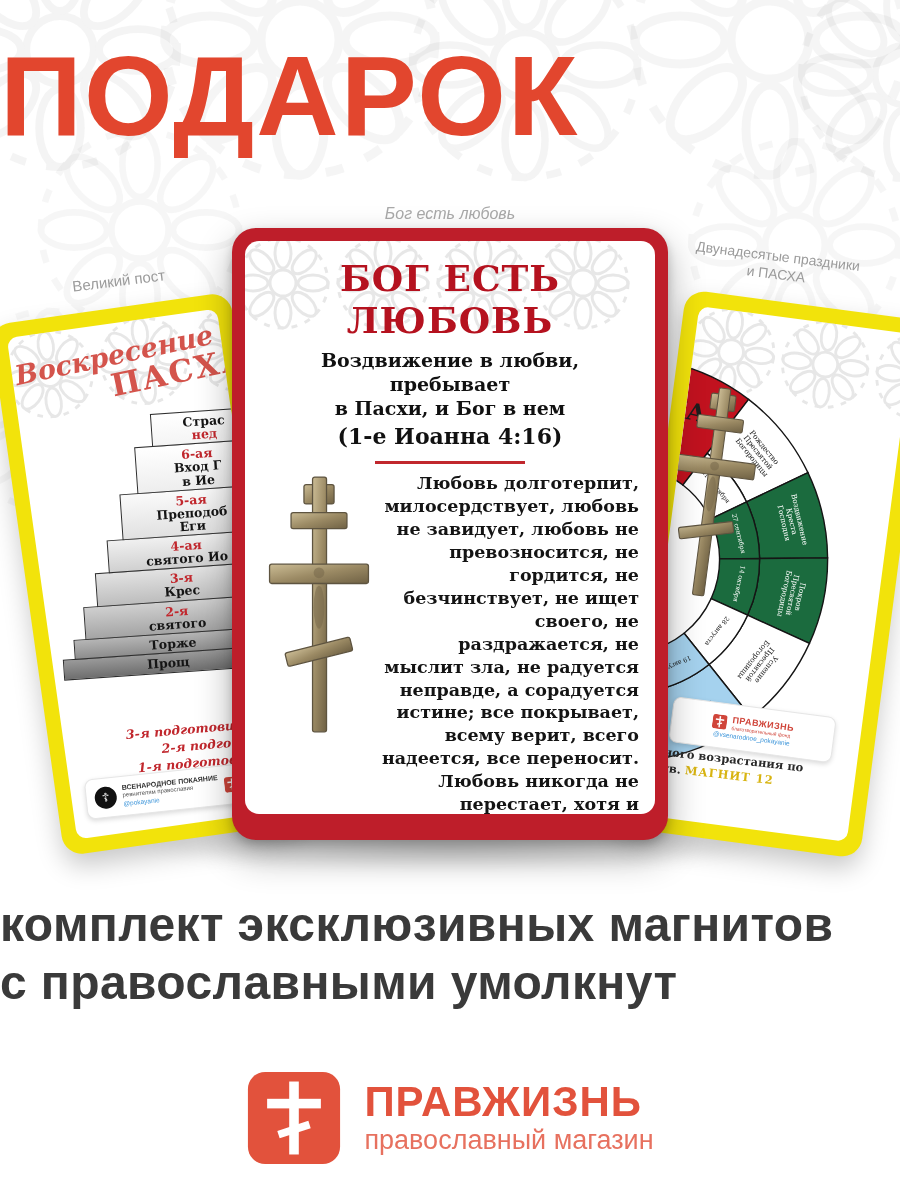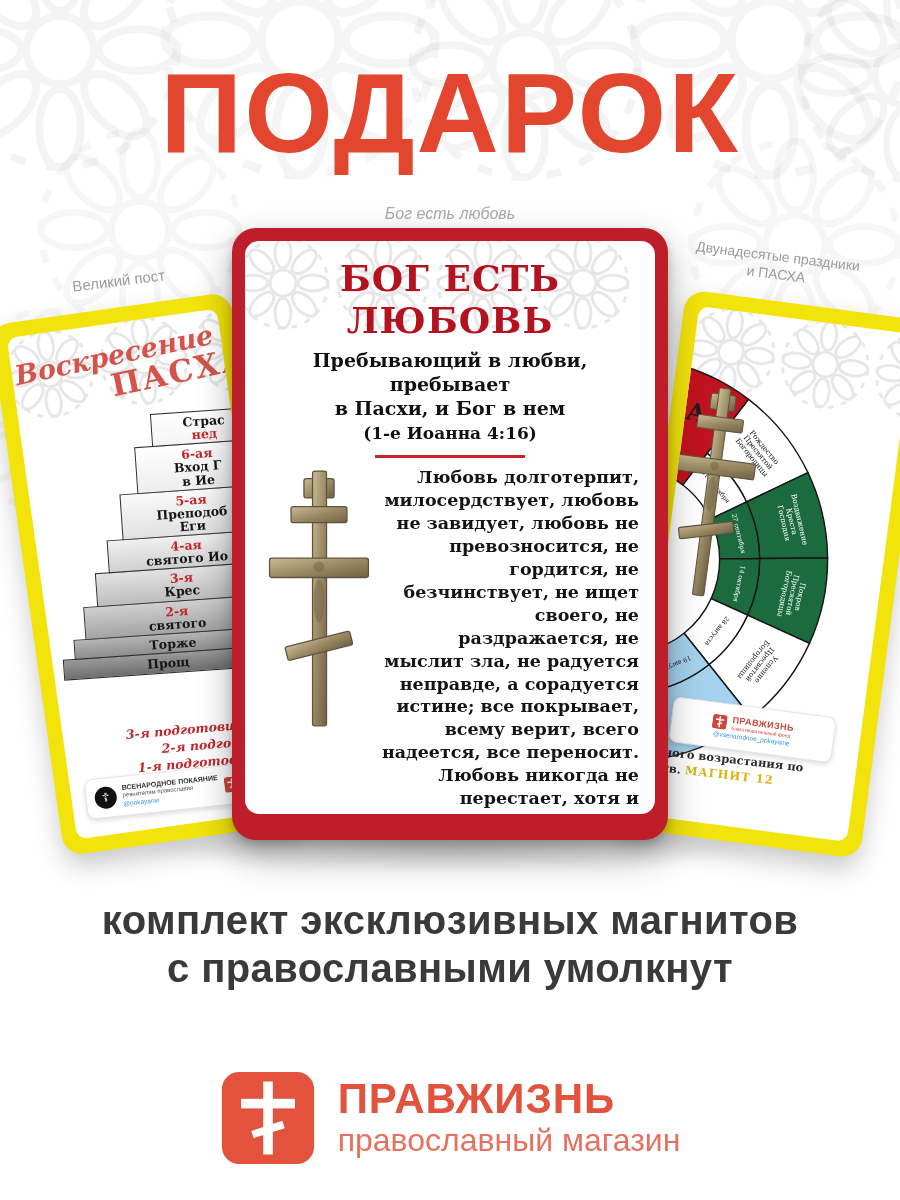--- a/index.html
+++ b/index.html
@@ -4,21 +4,21 @@
 <style>
   html,body{margin:0;padding:0;background:#fff;}
   .canvas{position:relative;width:900px;height:1200px;overflow:hidden;background:#fff;
           font-family:"Liberation Sans",sans-serif;}
   .church{font-family:"DejaVu Serif",serif;}
 
   
   .orn{position:absolute;color:#8a8a8a;pointer-events:none;}
 
   
-  .main-title{position:absolute;top:56px;left:0;width:100%;text-align:center;
+  .main-title{position:absolute;top:39px;left:0;width:100%;
     font-size:114px;font-weight:900;letter-spacing:2px;color:#e2462e;line-height:1;}
   .caption{position:absolute;top:205px;left:0;width:100%;text-align:center;
     font-style:italic;color:#a9a9a9;font-size:16px;}
 
   
   .label-left{position:absolute;left:72px;top:272px;transform:rotate(-7deg);
     color:#9b9b9b;font-size:15px;}
   .label-right{position:absolute;left:672px;top:248px;width:210px;transform:rotate(7deg);
     color:#9b9b9b;font-size:14px;text-align:center;line-height:1.25;}
 
@@ -83,34 +83,34 @@
     border-radius:24px;padding:13px 13px 26px;box-sizing:border-box;z-index:3;
     box-shadow:0 16px 36px rgba(0,0,0,.32),0 4px 10px rgba(0,0,0,.18);}
   .cc-inner{position:relative;background:#fff;border-radius:14px;width:100%;height:100%;
     overflow:hidden;padding:12px 16px 8px;box-sizing:border-box;}
   .cc-band{position:absolute;top:-8px;left:-12px;right:-12px;height:100px;opacity:.55;
     color:#d4d4d4;white-space:nowrap;overflow:hidden;}
   .cc-title{position:relative;text-align:center;font-size:36px;font-weight:bold;color:#b5121f;
     letter-spacing:1px;margin-top:4px;}
   .cc-verse{position:relative;text-align:center;font-size:19px;font-weight:bold;color:#111;
     line-height:1.25;margin-top:8px;}
-  .cc-ref{position:relative;text-align:center;font-size:17px;font-weight:bold;color:#111;margin-top:3px;}
+  .cc-ref{position:relative;text-align:center;font-size:22px;font-weight:bold;color:#111;margin-top:3px;}
   .cc-rule{width:150px;height:3px;background:#c1272d;margin:12px auto 8px;}
   .cc-row{display:flex;gap:4px;align-items:flex-start;}
   .cc-cross{flex:none;width:116px;height:258px;margin-top:4px;}
   .cc-passage{flex:1;text-align:right;font-size:17.5px;font-weight:600;color:#141414;line-height:1.31;}
 
   
-  .heading{position:absolute;top:896px;left:0;width:100%;text-align:center;font-weight:bold;
-    color:#3a3a3a;font-size:40px;line-height:1.2;letter-spacing:.4px;}
+  .heading{position:absolute;top:896px;left:0;width:100%;text-align:left;font-weight:bold;
+    color:#3a3a3a;font-size:48px;line-height:1.2;letter-spacing:.4px;}
   .brand{position:absolute;top:1070px;left:0;width:100%;display:flex;justify-content:center;
     align-items:center;gap:22px;}
   .brand-icon{width:96px;height:96px;color:#e2523c;}
   .brand-name{font-size:42px;font-weight:bold;color:#e2523c;letter-spacing:1px;line-height:1.05;}
-  .brand-tag{font-size:32px;color:#e2523c;opacity:.82;}
+  .brand-tag{font-size:27px;color:#e2523c;opacity:.82;}
 </style>
 </head>
 <body>
 
 <div class="canvas">
 
   <svg width="0" height="0" style="position:absolute">
     <defs>
       <linearGradient id="bronze" x1="0" y1="0" x2="1" y2="1">
         <stop offset="0" stop-color="#cbbc95"></stop>
@@ -340,21 +340,21 @@
           </svg><svg width="100" height="100" style="color:#d4d4d4">
             <use href="#rosette"></use>
           </svg><svg width="100" height="100" style="color:#d4d4d4">
             <use href="#rosette"></use>
           </svg><svg width="100" height="100" style="color:#d4d4d4">
             <use href="#rosette"></use>
           </svg>
       </div>
       <div class="cc-title church">БОГ ЕСТЬ ЛЮБОВЬ</div>
       <div class="cc-verse church">
-        <div>Пребывающий в любви, пребывает</div>
+        <div>Воздвижение в любви, пребывает</div>
         <div>в Пасхи, и Бог в нем</div>
       </div>
       <div class="cc-ref church">(1-е Иоанна 4:16)</div>
       <div class="cc-rule"></div>
       <div class="cc-row">
         <svg class="cc-cross" viewBox="0 0 100 240">
             <use href="#orthocross"></use>
           </svg>
         <div style="flex:1">
           <div class="cc-passage church">Любовь долготерпит, милосердствует, любовь не завидует, любовь не превозносится, не гордится, не безчинствует, не ищет своего, не раздражается, не мыслит зла, не радуется неправде, а сорадуется истине; все покрывает, всему верит, всего надеется, все переносит. Любовь никогда не перестает, хотя и пророчества прекратятся, и языки умолкнут, и знание упразднится.</div>

